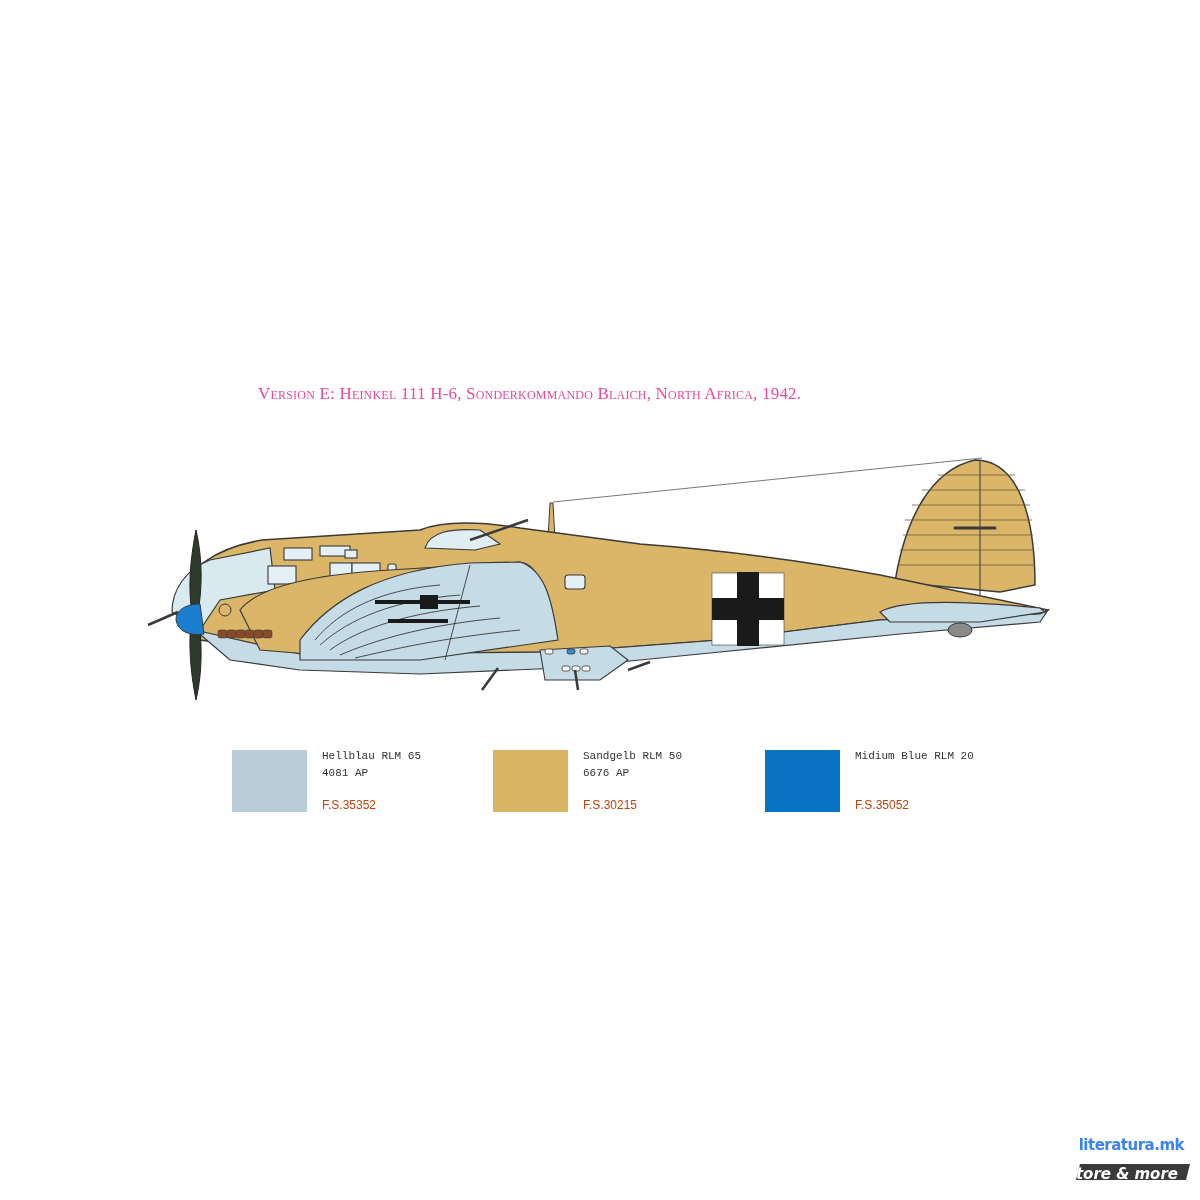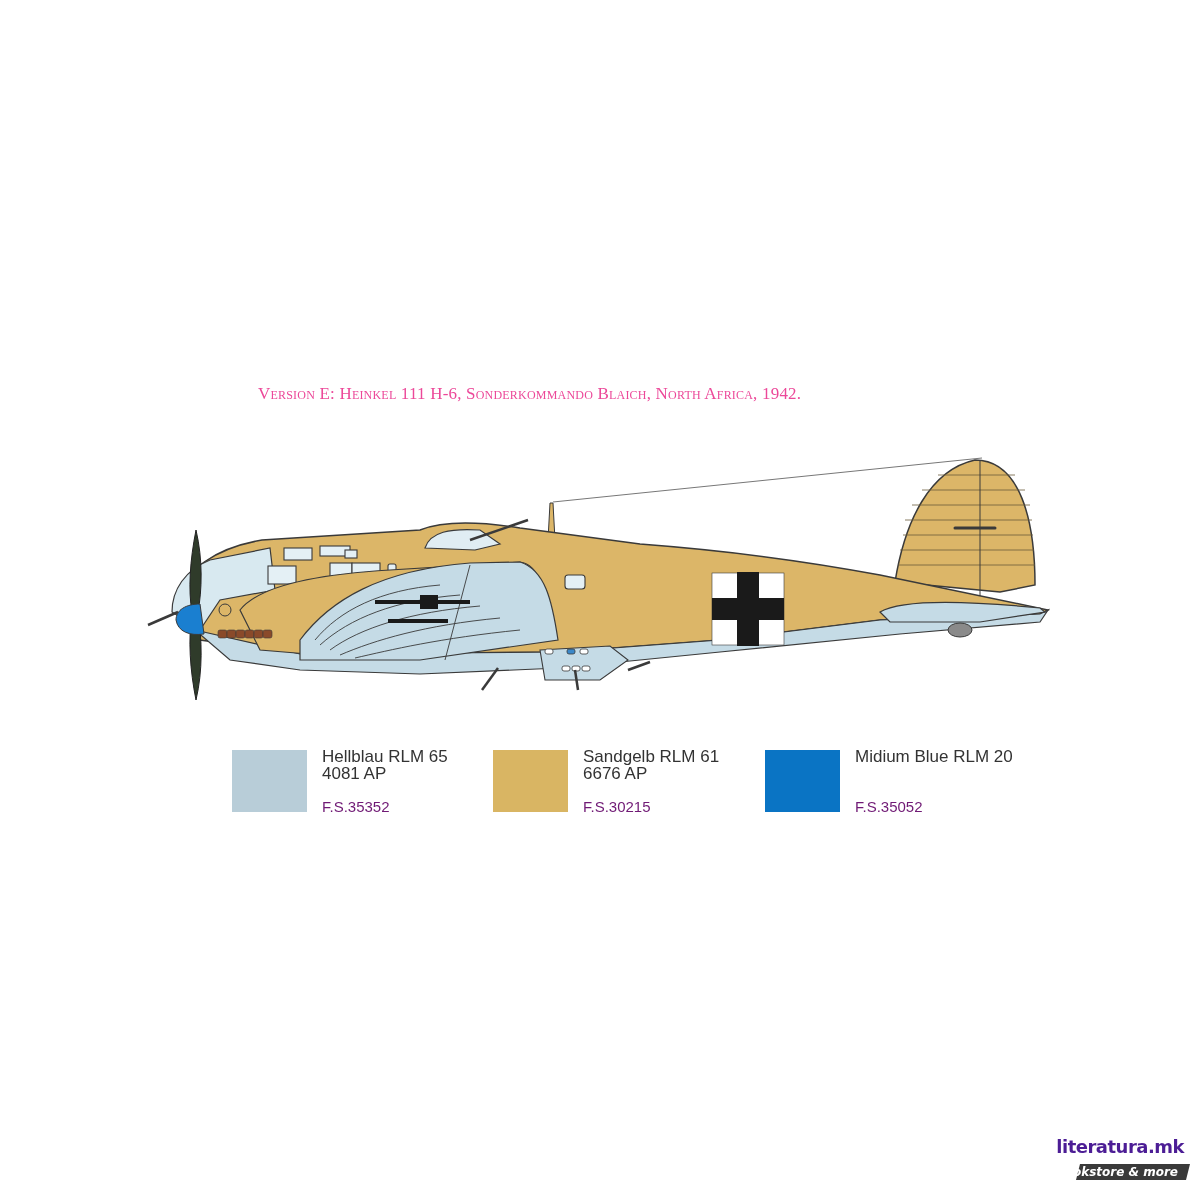--- a/index.html
+++ b/index.html
@@ -3,29 +3,29 @@
   <meta charset="utf-8">
   <style>
     html, body { margin: 0; padding: 0; background: #ffffff; }
     body { width: 1200px; height: 1200px; position: relative; overflow: hidden;
            font-family: "Liberation Sans", "DejaVu Sans", sans-serif; color: #2b2b2b; }
     .title { position: absolute; left: 258px; top: 384px; font-size: 17px; letter-spacing: 0.2px;
              font-variant: small-caps; font-family: Liberation Serif, serif; color: #ec4899; white-space: nowrap; }
     .aircraft { position: absolute; left: 130px; top: 445px; width: 940px; height: 270px; }
     .swatch-block { position: absolute; top: 748px; height: 70px; }
     .swatch { position: absolute; left: 0; top: 2px; width: 75px; height: 62px; }
-    .sw-label { position: absolute; left: 90px; top: 0; font-size: 17px; line-height: 17px; color: #333;
-                white-space: nowrap; font-family: Liberation Sans, sans-serif; }
-    .sw-fs { position: absolute; left: 90px; top: 50px; font-size: 15px; color: #701a75; white-space: nowrap; }
+    .sw-label { position: absolute; left: 90px; top: 0; font-size: 11px; line-height: 17px; color: #333;
+                white-space: nowrap; font-family: Liberation Mono, monospace; }
+    .sw-fs { position: absolute; left: 90px; top: 50px; font-size: 12px; color: #c2410c; white-space: nowrap; }
     .watermark { position: absolute; left: 1062px; top: 1136px; width: 130px; height: 50px; }
-    .wm-text { position: absolute; right: 8px; top: 0; font-size: 18px; font-weight: bold; color: #4c1d95;
+    .wm-text { position: absolute; right: 8px; top: 0; font-size: 15px; font-weight: bold; color: #3b82f6;
                font-family: "DejaVu Sans", sans-serif; letter-spacing: -0.5px; white-space: nowrap; }
     .wm-tag { position: absolute; right: 4px; top: 28px; width: 110px; height: 16px; background: #3a3a3a;
               transform: skewX(-14deg); }
-    .wm-tag-text { position: absolute; right: 14px; top: 29px; font-size: 12px; font-style: italic; font-weight: bold;
+    .wm-tag-text { position: absolute; right: 14px; top: 29px; font-size: 15px; font-style: italic; font-weight: bold;
                    color: #ffffff; white-space: nowrap; font-family: "DejaVu Sans", sans-serif; }
   </style>
 </head>
 <body>
 
 <div class="title">Version E: Heinkel 111 H-6, Sonderkommando Blaich, North Africa, 1942.</div>
 
 <svg class="aircraft" viewBox="130 445 940 270" xmlns="http://www.w3.org/2000/svg">
 
   <line x1="553" y1="502" x2="982" y2="458" stroke="#777" stroke-width="1"></line>
@@ -132,21 +132,21 @@
   <div class="sw-label">
     <div>Hellblau RLM 65</div>
     <div>4081 AP</div>
   </div>
   <div class="sw-fs">F.S.35352</div>
 </div>
 
 <div class="swatch-block" style="left:493px;">
   <div class="swatch" style="background:#d9b563;" title="Sandgelb RLM 79"></div>
   <div class="sw-label">
-    <div>Sandgelb RLM 61</div>
+    <div>Sandgelb RLM 50</div>
     <div>6676 AP</div>
   </div>
   <div class="sw-fs">F.S.30215</div>
 </div>
 
 <div class="swatch-block" style="left:765px;">
   <div class="swatch" style="background:#0a74c4;" title="Midium Blue RLM 24"></div>
   <div class="sw-label">
     <div>Midium Blue RLM 20</div>
   </div>

